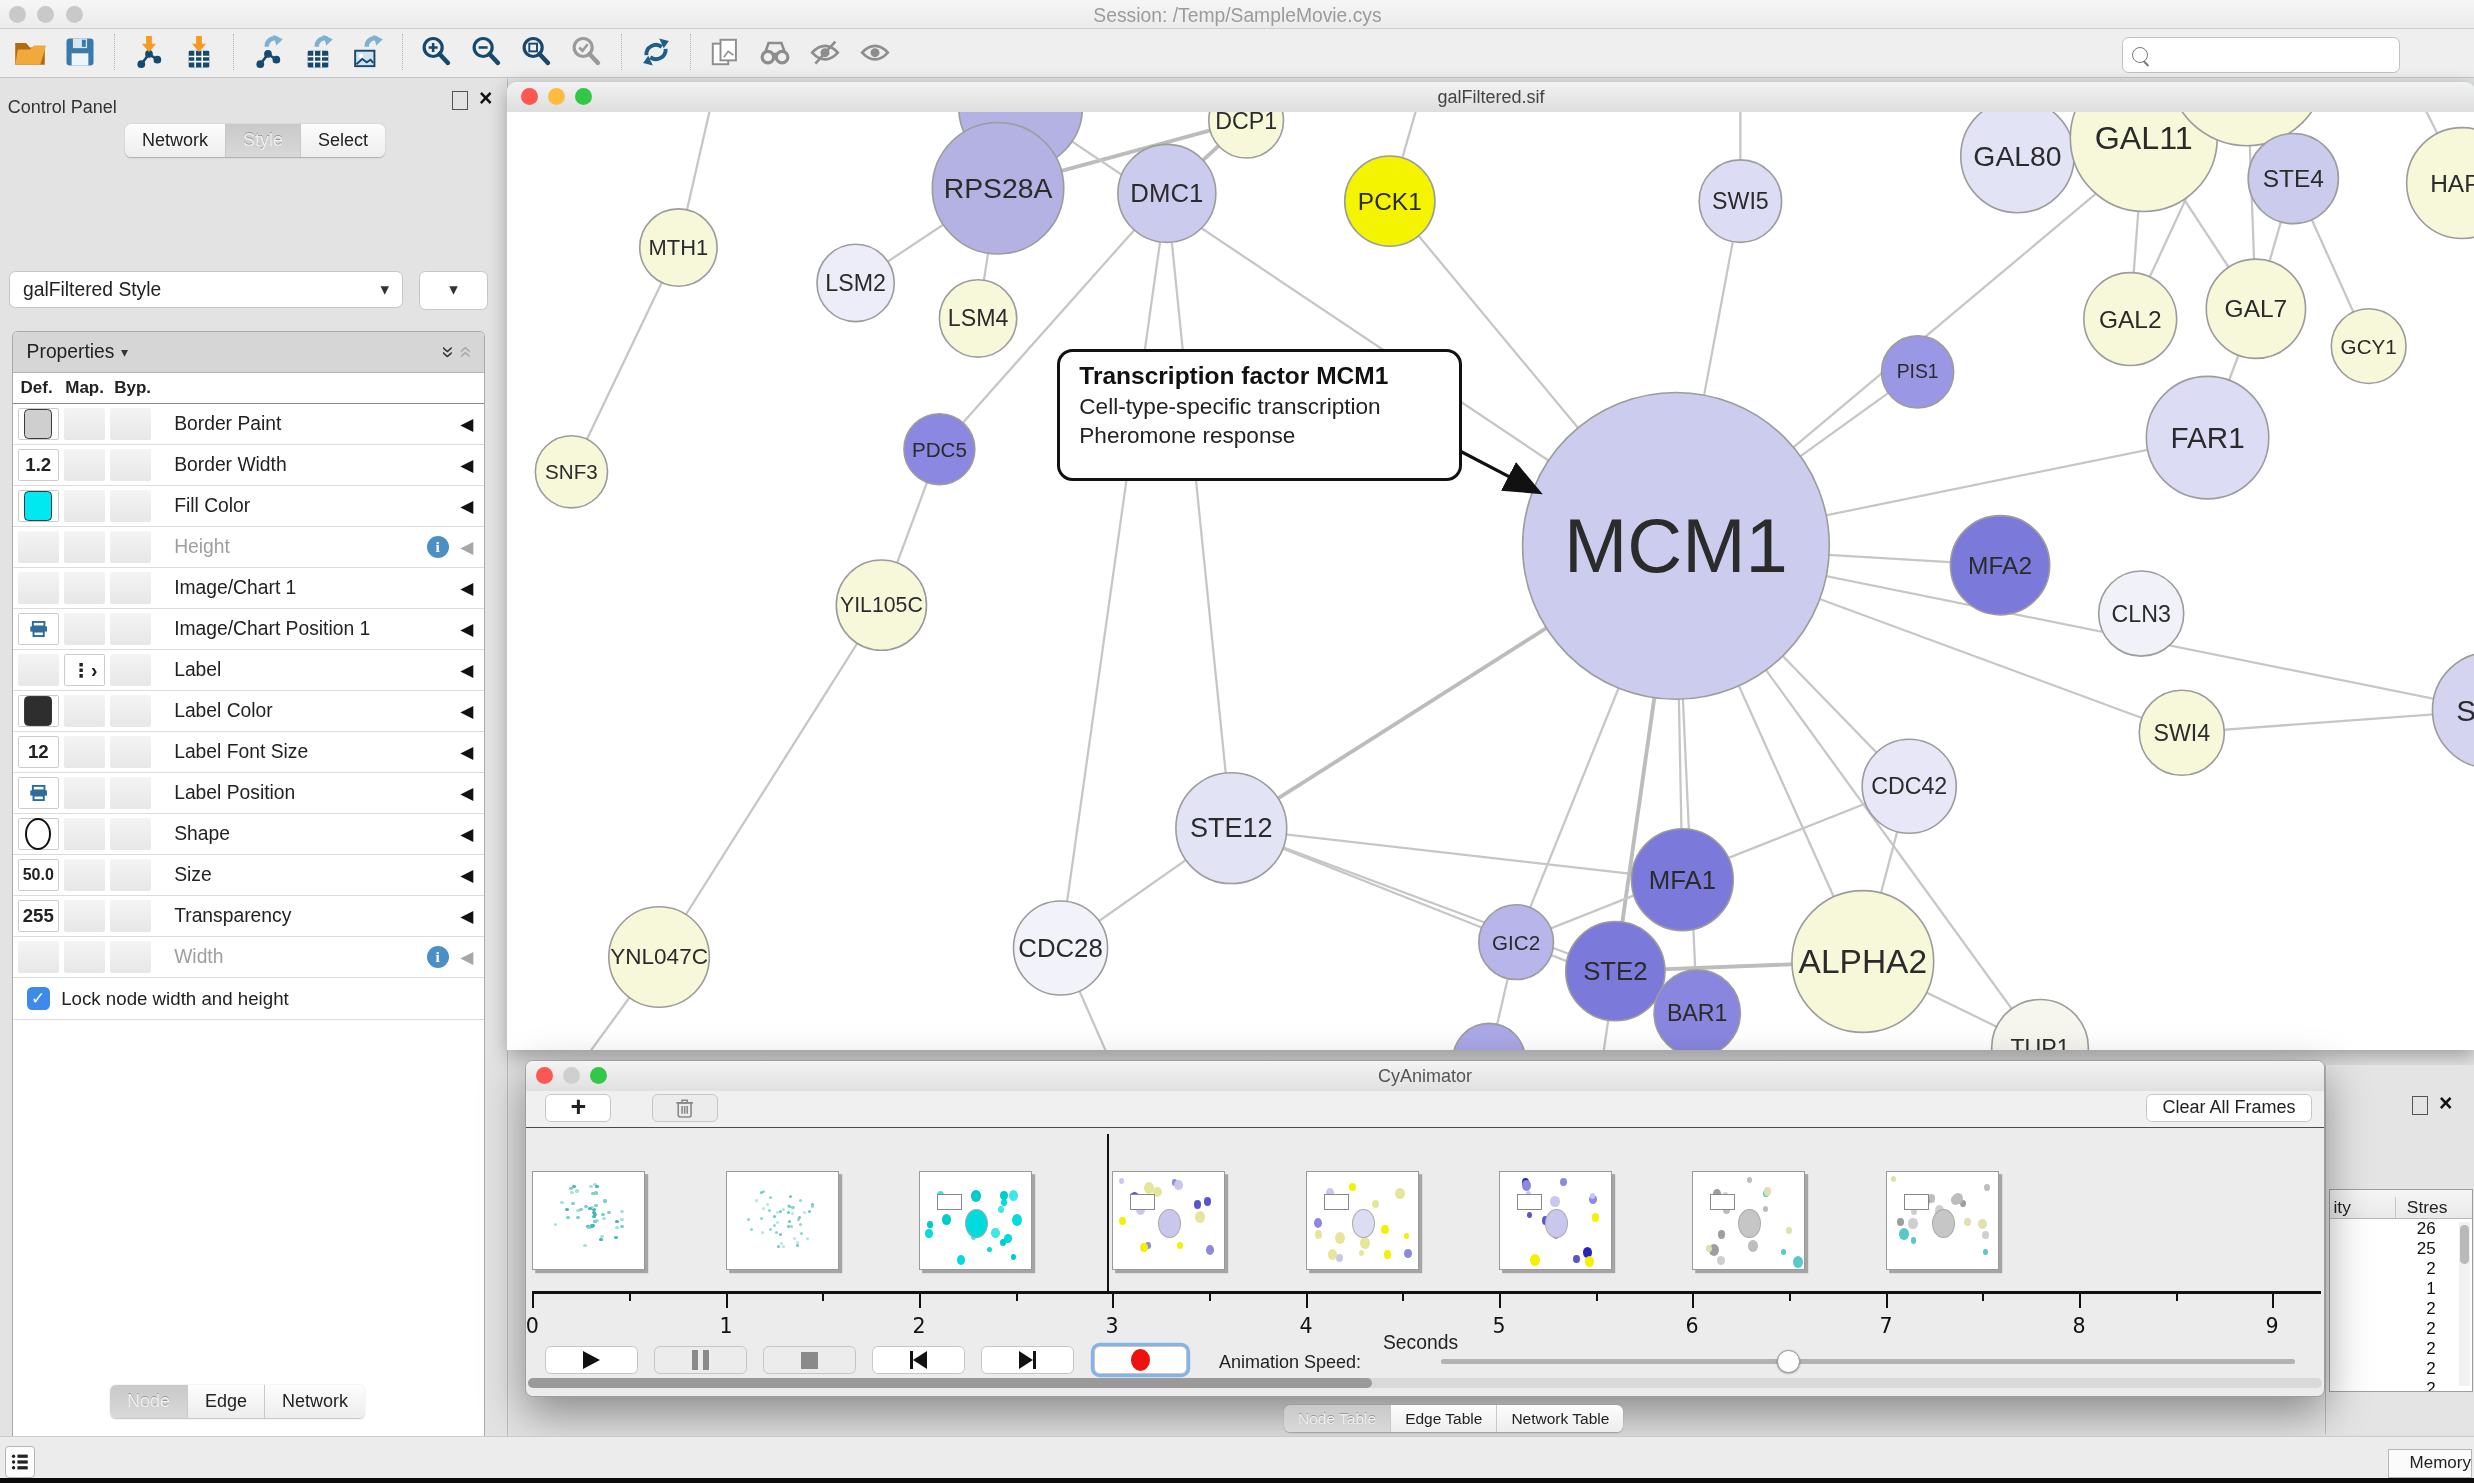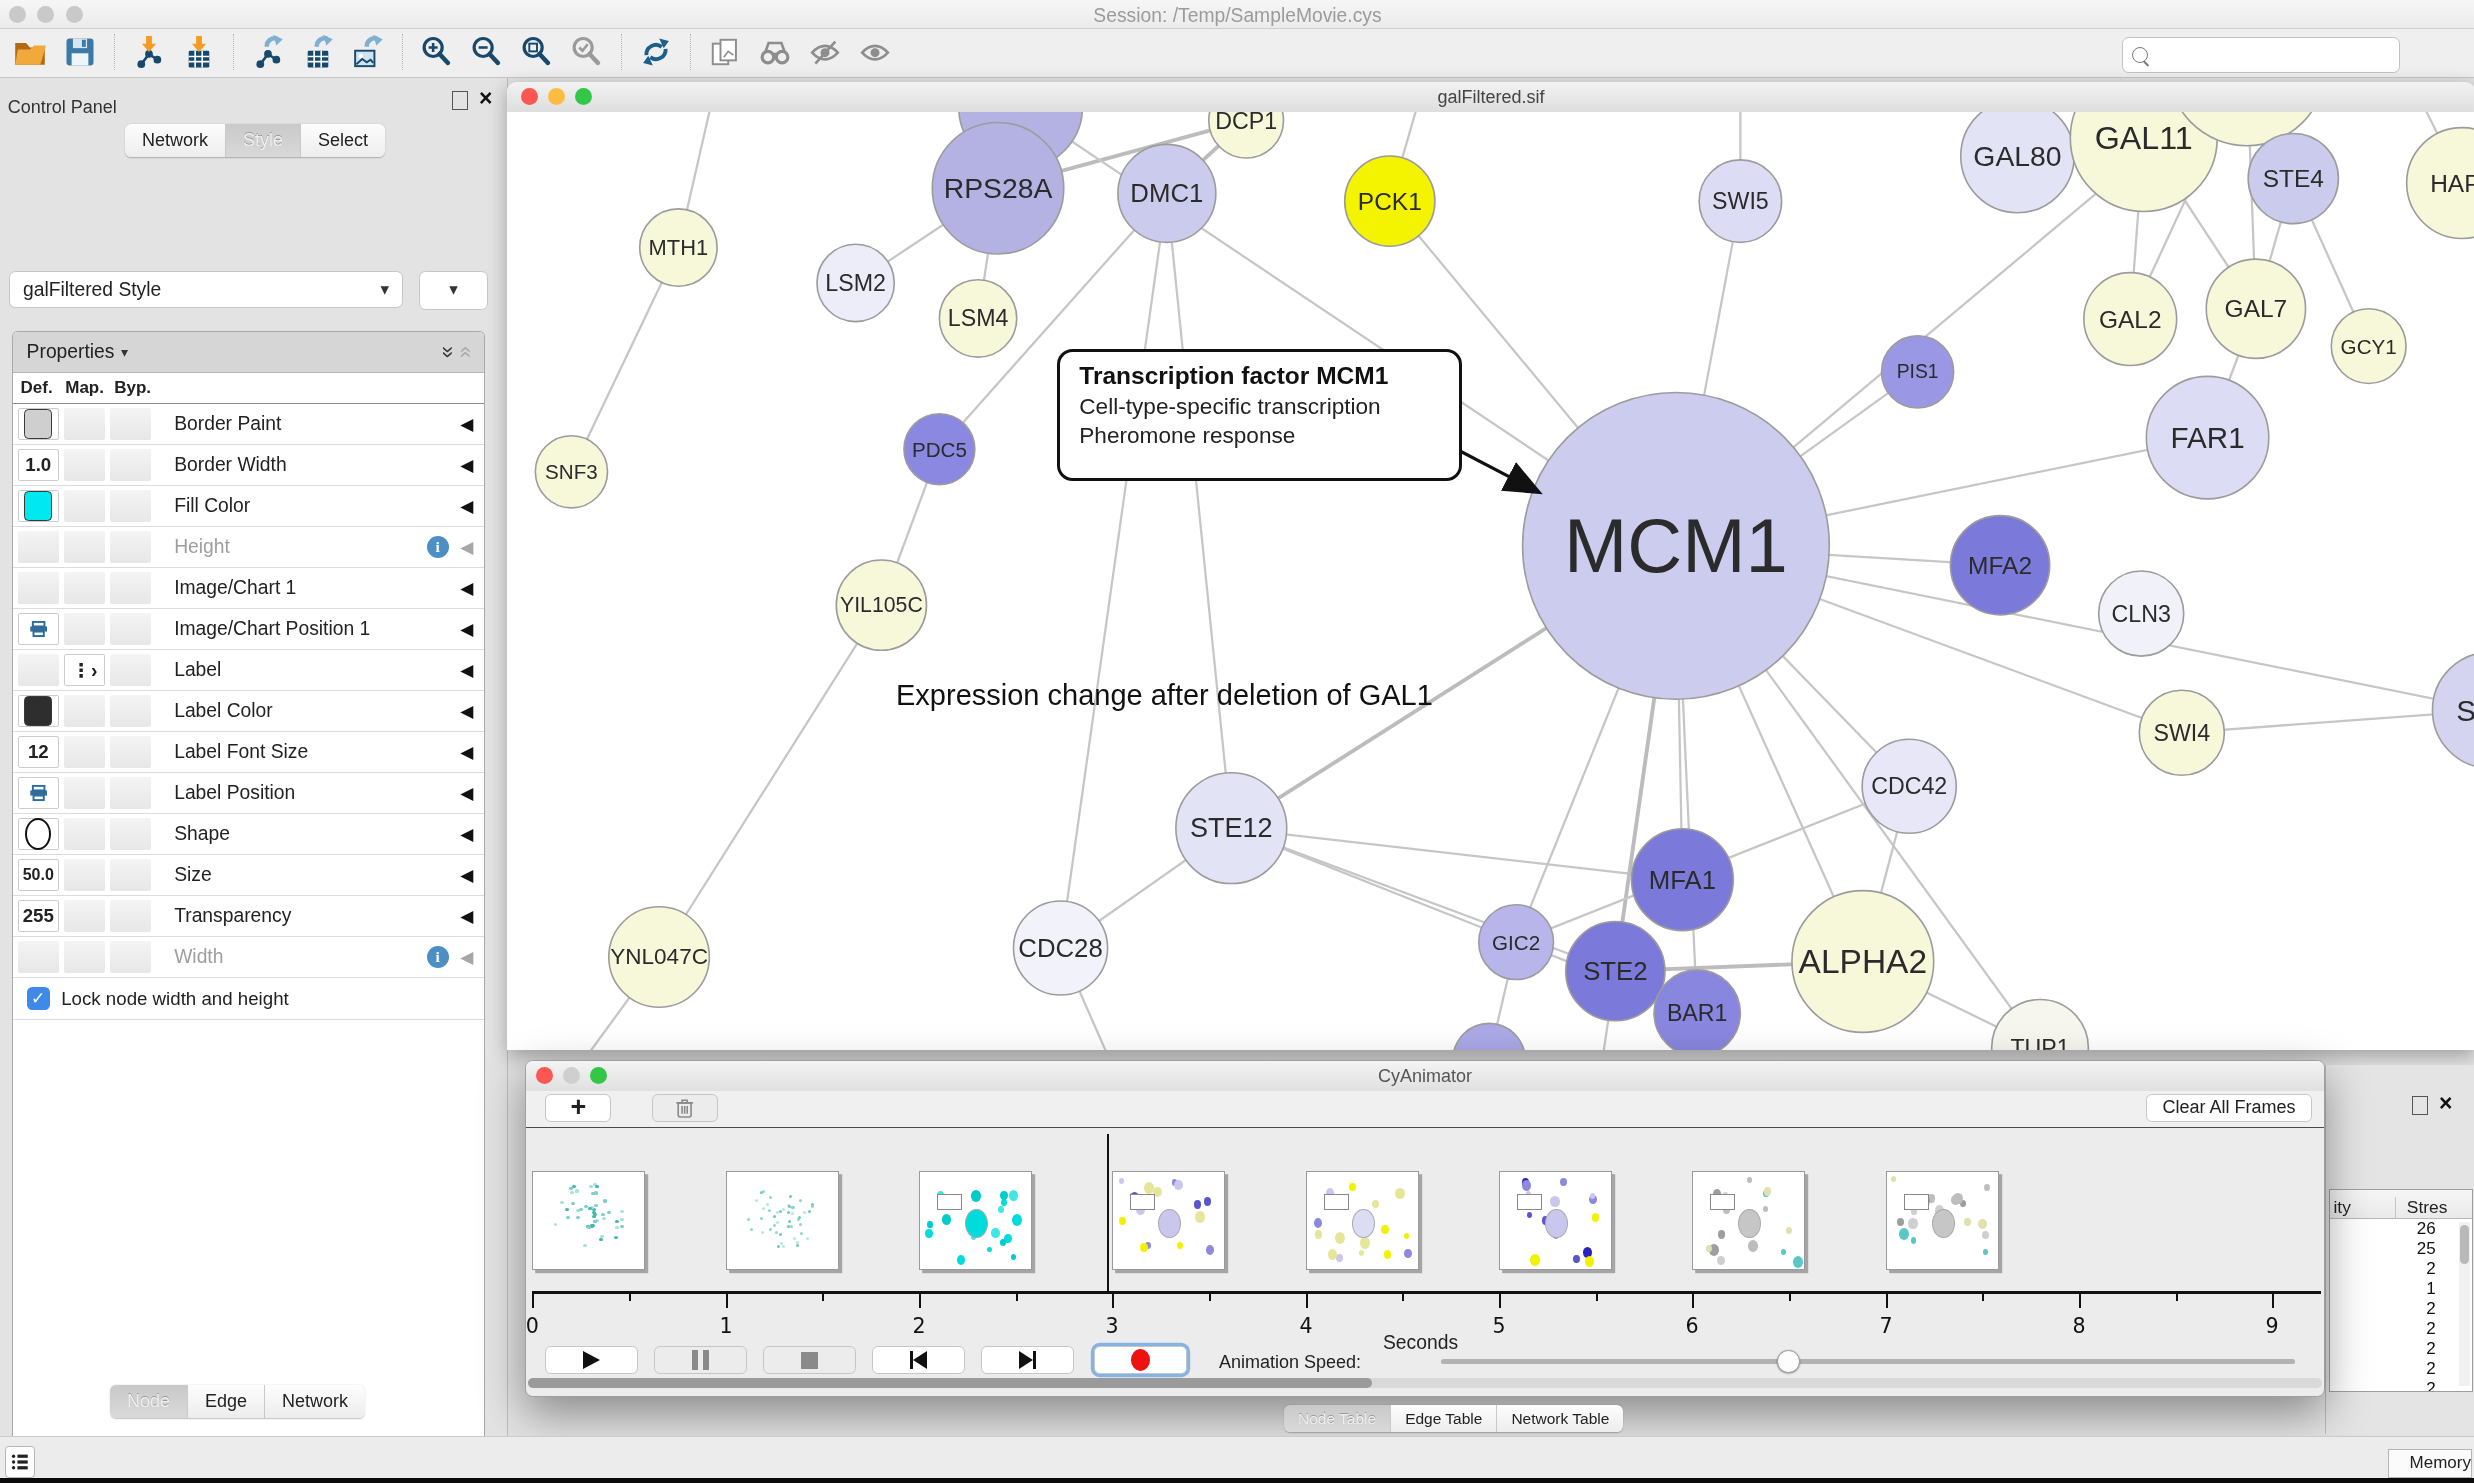--- a/index.html
+++ b/index.html
@@ -231,21 +231,21 @@
           <div class="pcell filled">
             <div class="pswatch" style="background: rgb(207, 207, 207);"></div>
           </div>
           <div class="pcell"></div>
           <div class="pcell"></div>
           <span class="pname">Border Paint</span>
           <span class="parrow">◀</span>
         </div>
         <div class="prow">
           <div class="pcell filled">
-            <span class="pval">1.0</span>
+            <span class="pval">1.2</span>
           </div>
           <div class="pcell"></div>
           <div class="pcell"></div>
           <span class="pname">Border Width</span>
           <span class="parrow">◀</span>
         </div>
         <div class="prow">
           <div class="pcell filled">
             <div class="pswatch" style="background: rgb(0, 232, 240);"></div>
           </div>
@@ -586,21 +586,20 @@
         <g>
           <circle cx="1524" cy="1470" r="56" fill="#aaa8e6" stroke="#9c9c9c" stroke-width="2.5"></circle>
         </g>
         <line x1="1464" y1="518" x2="1594" y2="586" stroke="#111" stroke-width="5" marker-end="url(#ah)"></line>
       </svg>
     <div id="annot" class="abs">
       <div class="t">Transcription factor MCM1</div>
       <div class="l">Cell-type-specific transcription</div>
       <div class="l">Pheromone response</div>
     </div>
-    <div id="caption" class="abs">Expression change after deletion of GAL1</div>
   </div>
 </div>
 
 <div id="respanel" class="abs">
   <span class="winic abs" style="left:86px;top:31px;"></span>
   <span class="closeic abs" style="left:113px;top:27px;">×</span>
   <div id="res-table" class="abs">
     <div id="res-head">
       <span style="margin-left:3.9px;width:62px;">ity</span>
       <span style="border-left:1.3px solid #c6c6c6;padding-left:10.3px;">Stres</span>

